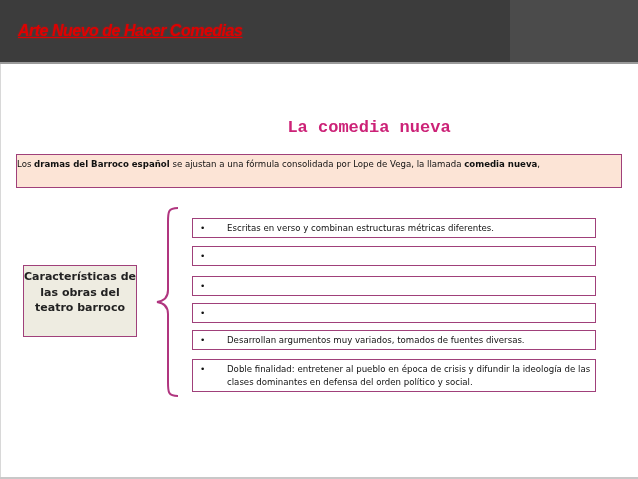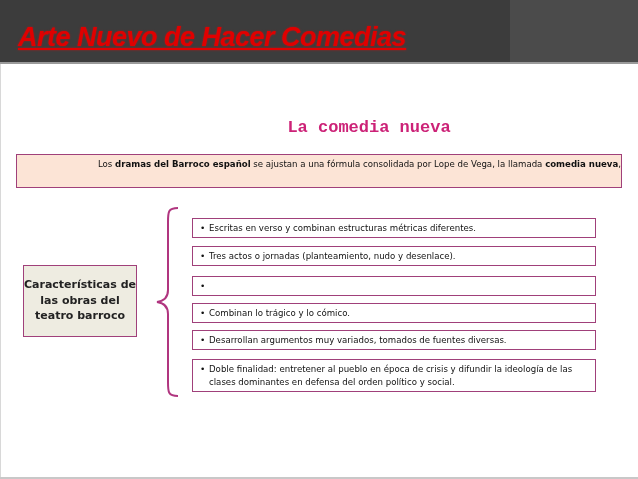--- a/index.html
+++ b/index.html
@@ -5,59 +5,59 @@
   * { margin: 0; padding: 0; box-sizing: border-box; }
   html, body { width: 638px; height: 479px; overflow: hidden; background: #ffffff; }
   body { position: relative; font-family: "DejaVu Sans", "Liberation Sans", sans-serif; }
 
   .header { position: absolute; left: 0; top: 0; width: 638px; height: 63px; background: #3c3c3c; }
   .header-right { position: absolute; left: 510px; top: 0; width: 128px; height: 63px; background: #4b4b4b; }
   .header-line { position: absolute; left: 0; top: 62px; width: 638px; height: 2px; background: #9a9a9a; }
   .slide-title {
     position: absolute; left: 18px; top: 22px;
     font-family: "Liberation Sans", sans-serif; font-weight: bold; font-style: italic;
-    font-size: 27px; color: #e00000; text-decoration: underline; letter-spacing: -0.5px;
+    font-size: 16px; color: #e00000; text-decoration: underline; letter-spacing: -0.5px;
     text-shadow: 0 0 2px rgba(255,0,0,0.5);
   }
 
   .left-edge { position: absolute; left: 0; top: 64px; width: 1px; height: 415px; background: #d8d8d8; }
   .bottom-line { position: absolute; left: 0; top: 477px; width: 638px; height: 2px; background: #c8c8c8; }
 
   .subtitle {
     position: absolute; left: 0; top: 118px; width: 638px; text-align: center;
     font-family: Liberation Mono, monospace; font-weight: bold; font-size: 17px; color: #cc2277;
     padding-left: 28px;
     margin-left: 36px;
   }
 
   .intro-box {
     position: absolute; left: 16px; top: 154px; width: 606px; height: 34px;
     background: #fce4d6; border: 1.5px solid #a0407a;
     font-family: "DejaVu Sans", sans-serif; font-size: 8.6px; color: #111;
-    text-align: right; line-height: 14px; padding-top: 2px;
+    text-align: left; line-height: 14px; padding-top: 2px;
   }
   .intro-box b { font-weight: bold; }
 
   .char-box {
     position: absolute; left: 23px; top: 265px; width: 114px; height: 72px;
     background: #eeece1; border: 1.5px solid #a0407a;
     font-family: "DejaVu Sans", sans-serif; font-weight: bold; font-size: 11px; color: #222;
-    text-align: center; line-height: 15.5px; padding-top: 11px;
+    text-align: center; line-height: 15.5px; padding-top: 3px;
   }
 
   .brace { position: absolute; left: 152px; top: 206px; width: 30px; height: 192px; }
 
   .item {
     position: absolute; left: 192px; width: 404px;
     border: 1.5px solid #a0407a; background: #ffffff;
     font-family: "DejaVu Sans", sans-serif; font-size: 8.6px; color: #111;
     line-height: 13px;
   }
   .item .bullet { position: absolute; left: 7px; top: 3px; font-size: 9px; }
-  .item .txt { display: block; margin-left: 16px; padding-top: 3px; padding-bottom: 2px; }
+  .item .txt { display: block; margin-left: 34px; padding-top: 3px; padding-bottom: 2px; }
 </style>
 </head>
 <body>
 
 <div class="header">
   <div class="header-right"></div>
   <div class="slide-title">Arte Nuevo de Hacer Comedias</div>
 </div>
 <div class="header-line"></div>
 <div class="left-edge"></div>
@@ -73,28 +73,26 @@
 <svg class="brace" viewBox="0 0 30 192" xmlns="http://www.w3.org/2000/svg">
   <path d="M26 2 C16 2, 16 6, 16 16 L16 84 C16 92, 12 95, 5 96 C12 97, 16 100, 16 108 L16 176 C16 186, 16 190, 26 190" fill="none" stroke="#b0357f" stroke-width="2"></path>
 </svg>
 
 <div class="item" style="top:218px;height:20px;">
   <span class="bullet">•</span>
   <span class="txt">Escritas en verso y combinan estructuras métricas diferentes.</span>
 </div>
 <div class="item" style="top:246px;height:20px;">
   <span class="bullet">•</span>
-  <span class="txt">Tres actos o jornadas (planteamiento, nudo y desenlace).</span>
 </div>
 <div class="item" style="top:276px;height:20px;">
   <span class="bullet">•</span>
 </div>
 <div class="item" style="top:303px;height:20px;">
   <span class="bullet">•</span>
-  <span class="txt">Combinan lo trágico y lo cómico.</span>
 </div>
 <div class="item" style="top:330px;height:20px;">
   <span class="bullet">•</span>
   <span class="txt">Desarrollan argumentos muy variados, tomados de fuentes diversas.</span>
 </div>
 <div class="item" style="top:359px;height:33px;">
   <span class="bullet">•</span>
   <span class="txt">Doble finalidad: entretener al pueblo en época de crisis y difundir la ideología de las clases dominantes en defensa del orden político y social.</span>
 </div>
 

